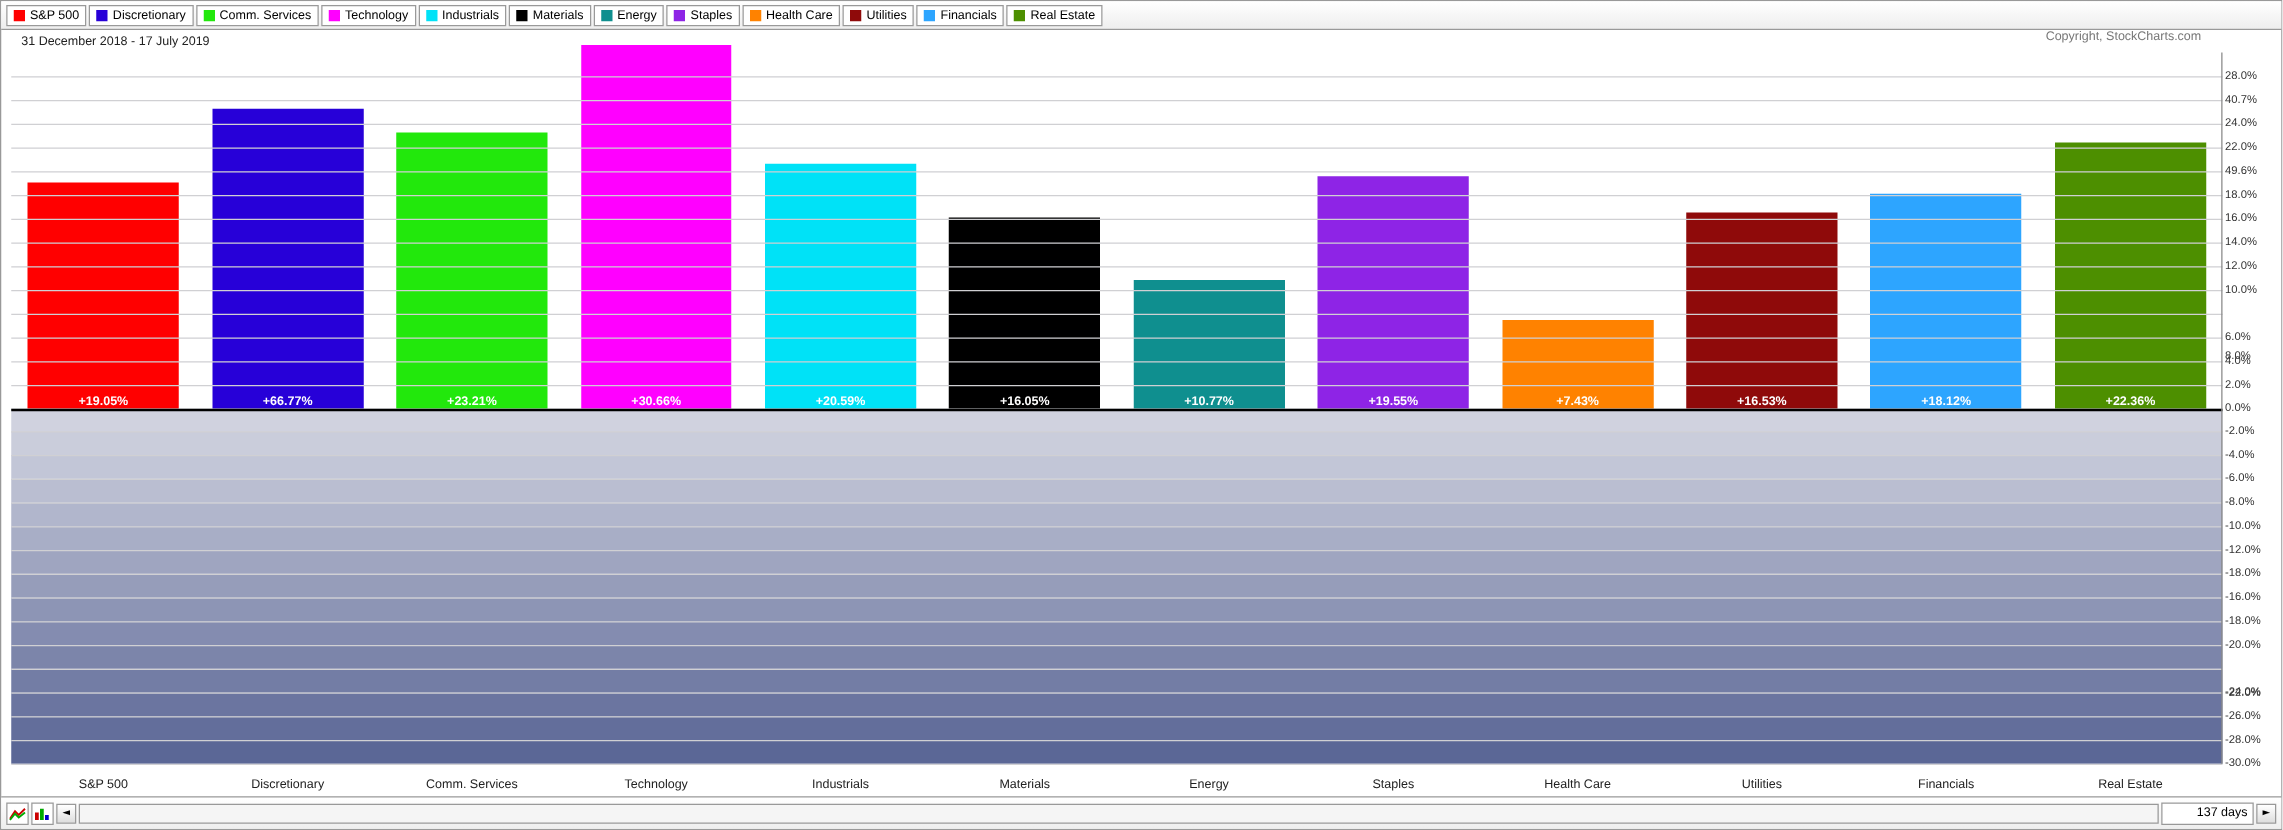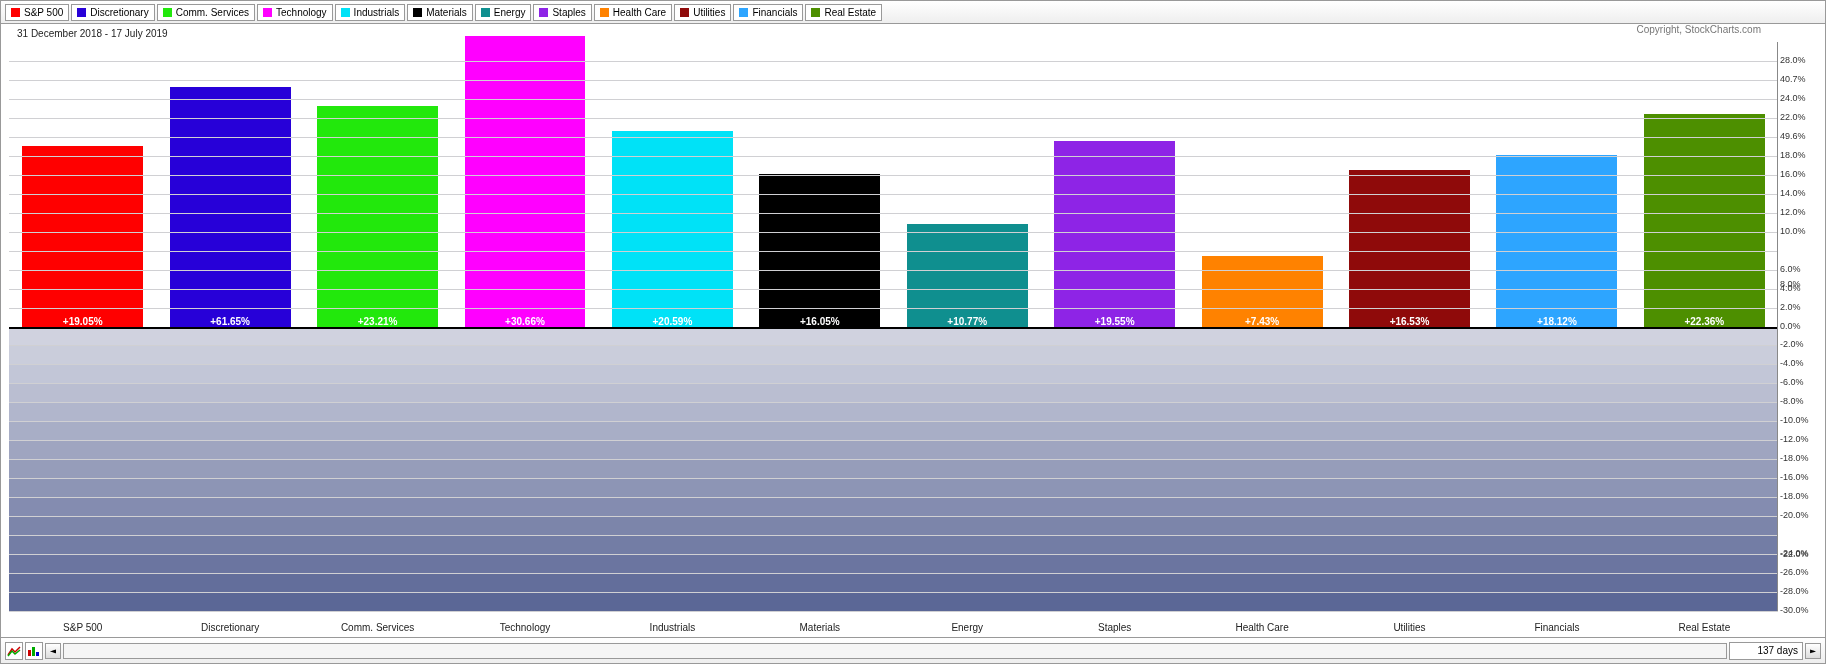--- a/index.html
+++ b/index.html
@@ -97,21 +97,21 @@
     <div class="copyright">Copyright, StockCharts.com</div>
     <div class="plot">
       <div class="plot-inner" id="plot-inner">
         <div class="bars" id="bars">
             <div class="bar-slot">
               <div class="bar" style="bottom: 50%; height: 31.75%; background: rgb(255, 0, 0);"></div>
               <div class="bar-label" style="bottom: 50%;">+19.05%</div>
             </div>
             <div class="bar-slot">
               <div class="bar" style="bottom: 50%; height: 42.0333%; background: rgb(39, 0, 216);"></div>
-              <div class="bar-label" style="bottom: 50%;">+61.65%</div>
+              <div class="bar-label" style="bottom: 50%;">+66.77%</div>
             </div>
             <div class="bar-slot">
               <div class="bar" style="bottom: 50%; height: 38.6833%; background: rgb(34, 232, 12);"></div>
               <div class="bar-label" style="bottom: 50%;">+23.21%</div>
             </div>
             <div class="bar-slot">
               <div class="bar" style="bottom: 50%; height: 51.1%; background: rgb(255, 0, 255);"></div>
               <div class="bar-label" style="bottom: 50%;">+30.66%</div>
             </div>
             <div class="bar-slot">

